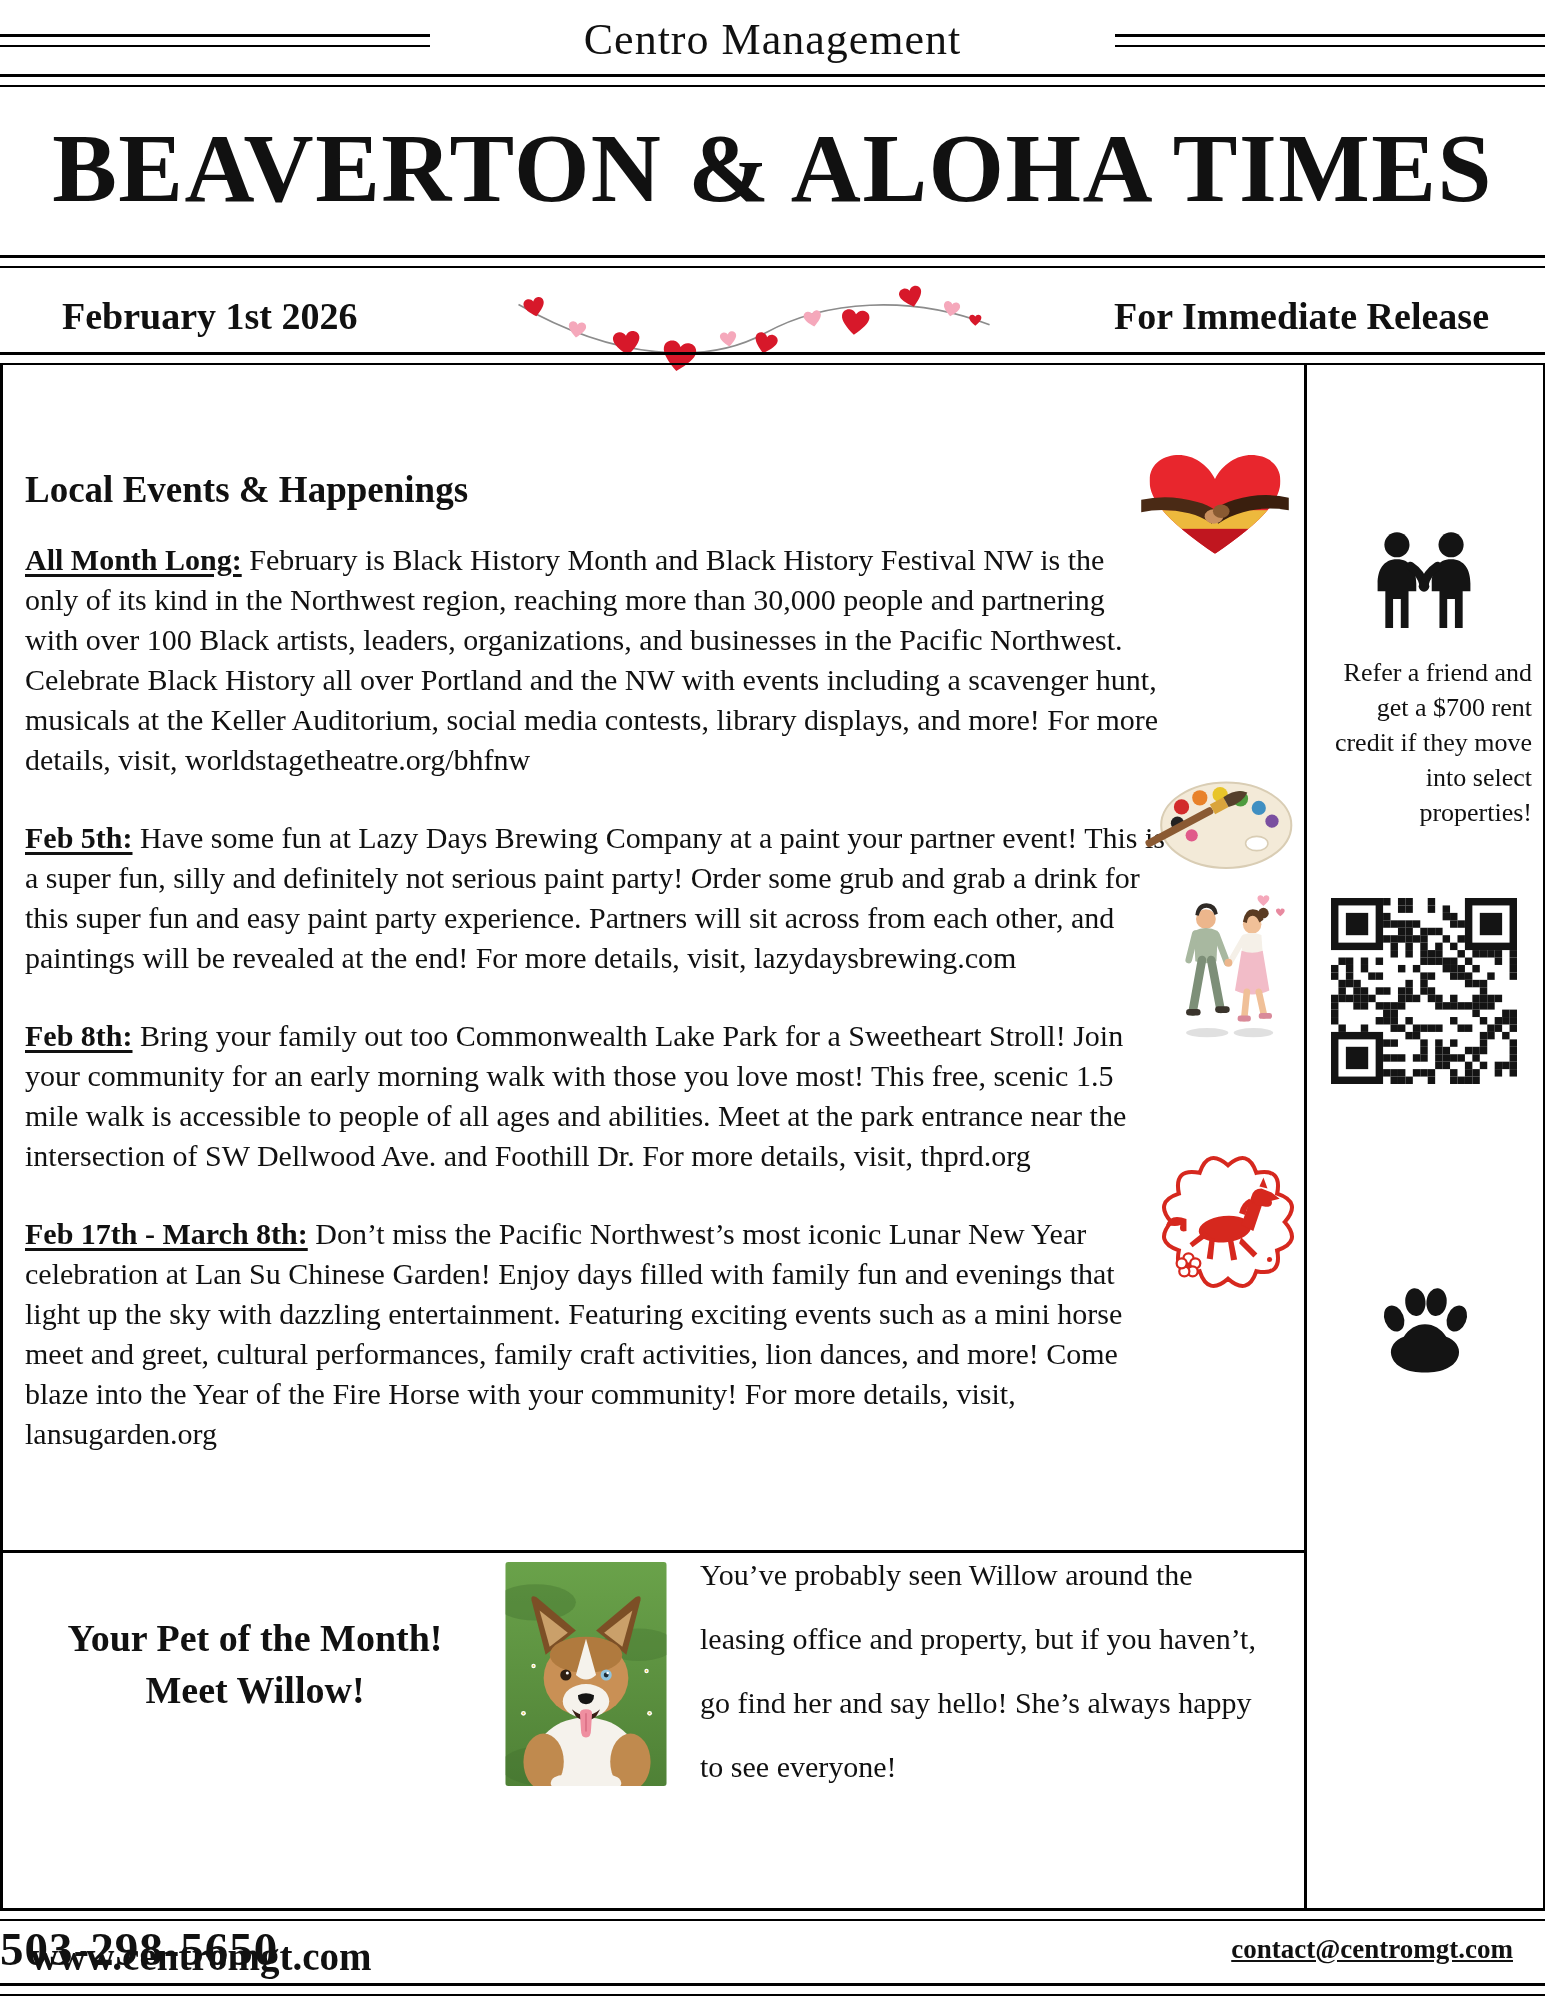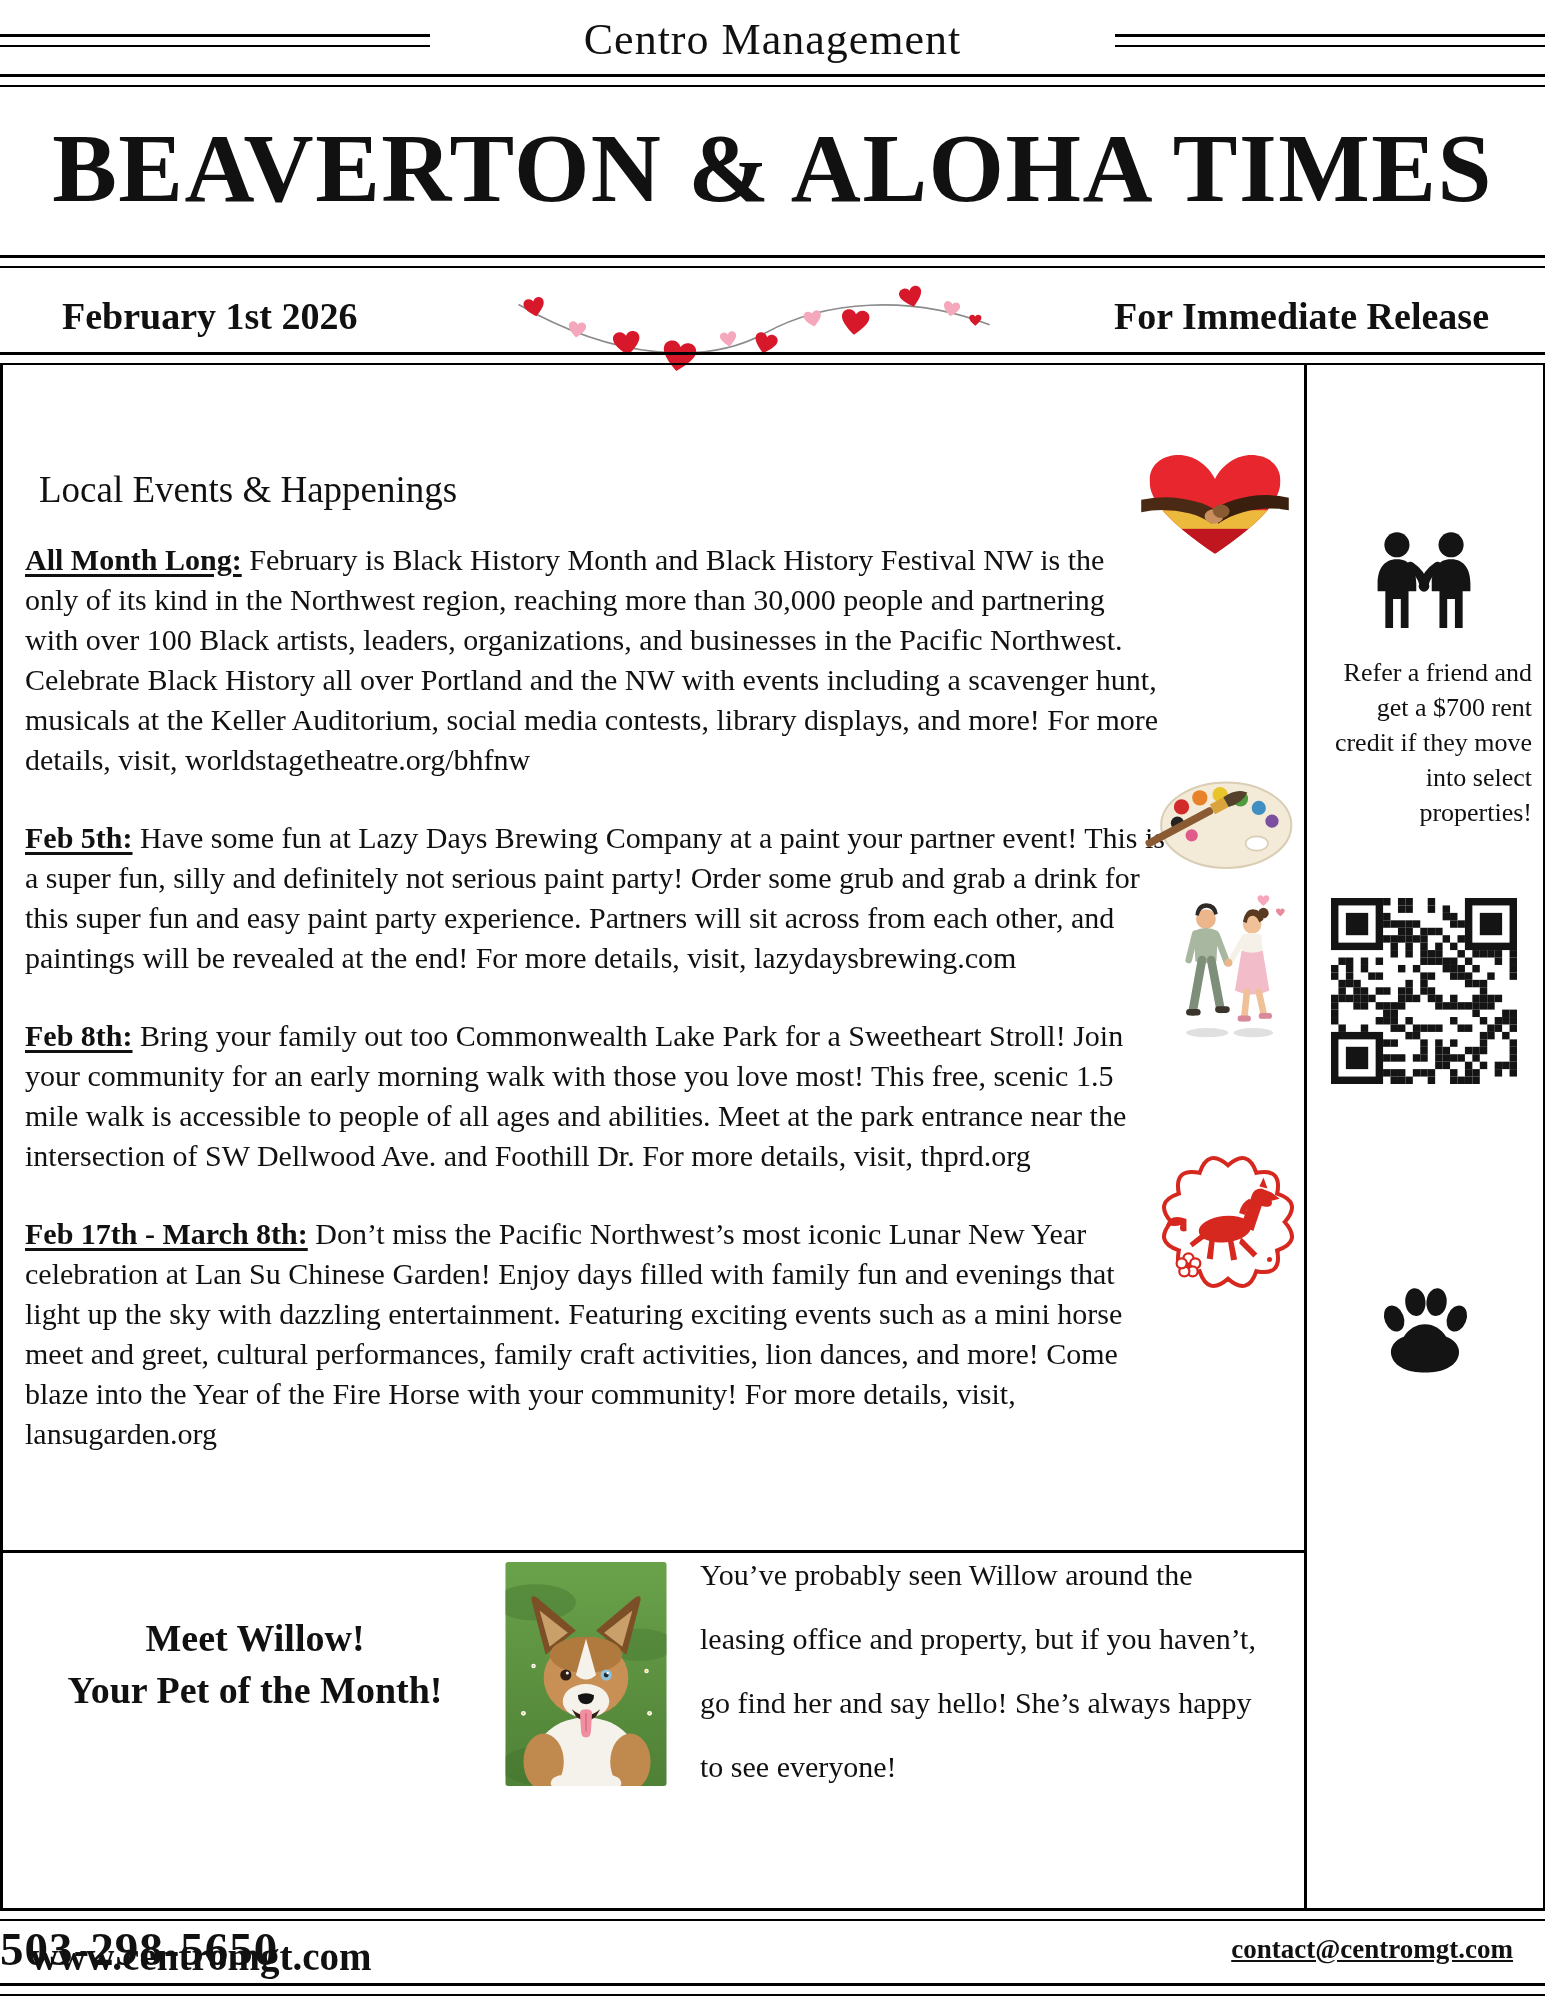--- a/index.html
+++ b/index.html
@@ -13,21 +13,21 @@
   .pair { position:absolute; height:13px; border-top:3.5px solid #000; border-bottom:2.5px solid #000; }
   .rule { position:absolute; background:#000; }
   .vline { position:absolute; background:#000; width:2.5px; }
 
   .brand { position:absolute; top:14px; left:0; right:0; text-align:center; font-size:44px; letter-spacing:1px; }
   .headline { position:absolute; top:106px; left:0; right:0; text-align:center;
               font-size:97px; font-weight:bold; letter-spacing:1.5px; line-height:1.3; white-space:nowrap; }
   .daterow-left  { position:absolute; left:62px;  top:294px; font-size:38px; font-weight:bold; }
   .daterow-right { position:absolute; right:56px; top:294px; font-size:38px; font-weight:bold; }
 
-  .section-head { position:absolute; left:39px; top:468px; font-size:37px; font-weight:normal; }
+  .section-head { position:absolute; left:25px; top:468px; font-size:37px; font-weight:bold; }
 
   .articles { position:absolute; left:25px; top:540px; width:1140px; font-size:30px; line-height:40px; }
   .articles p { margin:0 0 38px 0; }
   .alabel { font-weight:bold; text-decoration:underline; text-decoration-thickness:2.5px; text-underline-offset:4px; }
 
   .deco { position:absolute; }
 
   .pet-title { position:absolute; left:30px; top:1612px; width:450px; text-align:center;
                font-size:38px; font-weight:bold; line-height:52px; }
   .pet-body  { position:absolute; left:700px; top:1543px; width:580px; text-align:left;
@@ -179,22 +179,22 @@
       </g>
       <circle cx="0" cy="0" r="2.6" fill="#d6281e"></circle>
     </g>
     <circle cx="116" cy="112" r="2.5" fill="#d6281e"></circle>
     <circle cx="124" cy="104" r="2" fill="#d6281e"></circle>
   </svg>
 
   <div class="rule" style="top:1550px;left:0;width:1306px;height:2.5px;"></div>
 
   <div class="pet-title">
+    <div>Your Pet of the Month!</div>
     <div>Meet Willow!</div>
-    <div>Your Pet of the Month!</div>
   </div>
 
   <svg class="deco" style="left:505px;top:1562px;" width="162" height="224" viewBox="0 0 160 222">
     <defs>
       <linearGradient id="grassg" x1="0" y1="0" x2="0" y2="1">
         <stop offset="0" stop-color="#6aa24a"></stop>
           <stop offset="1" stop-color="#4f8136"></stop>
       </linearGradient>
       <clipPath id="photoclip">
           <rect x="0" y="0" width="160" height="222" rx="3"></rect>

